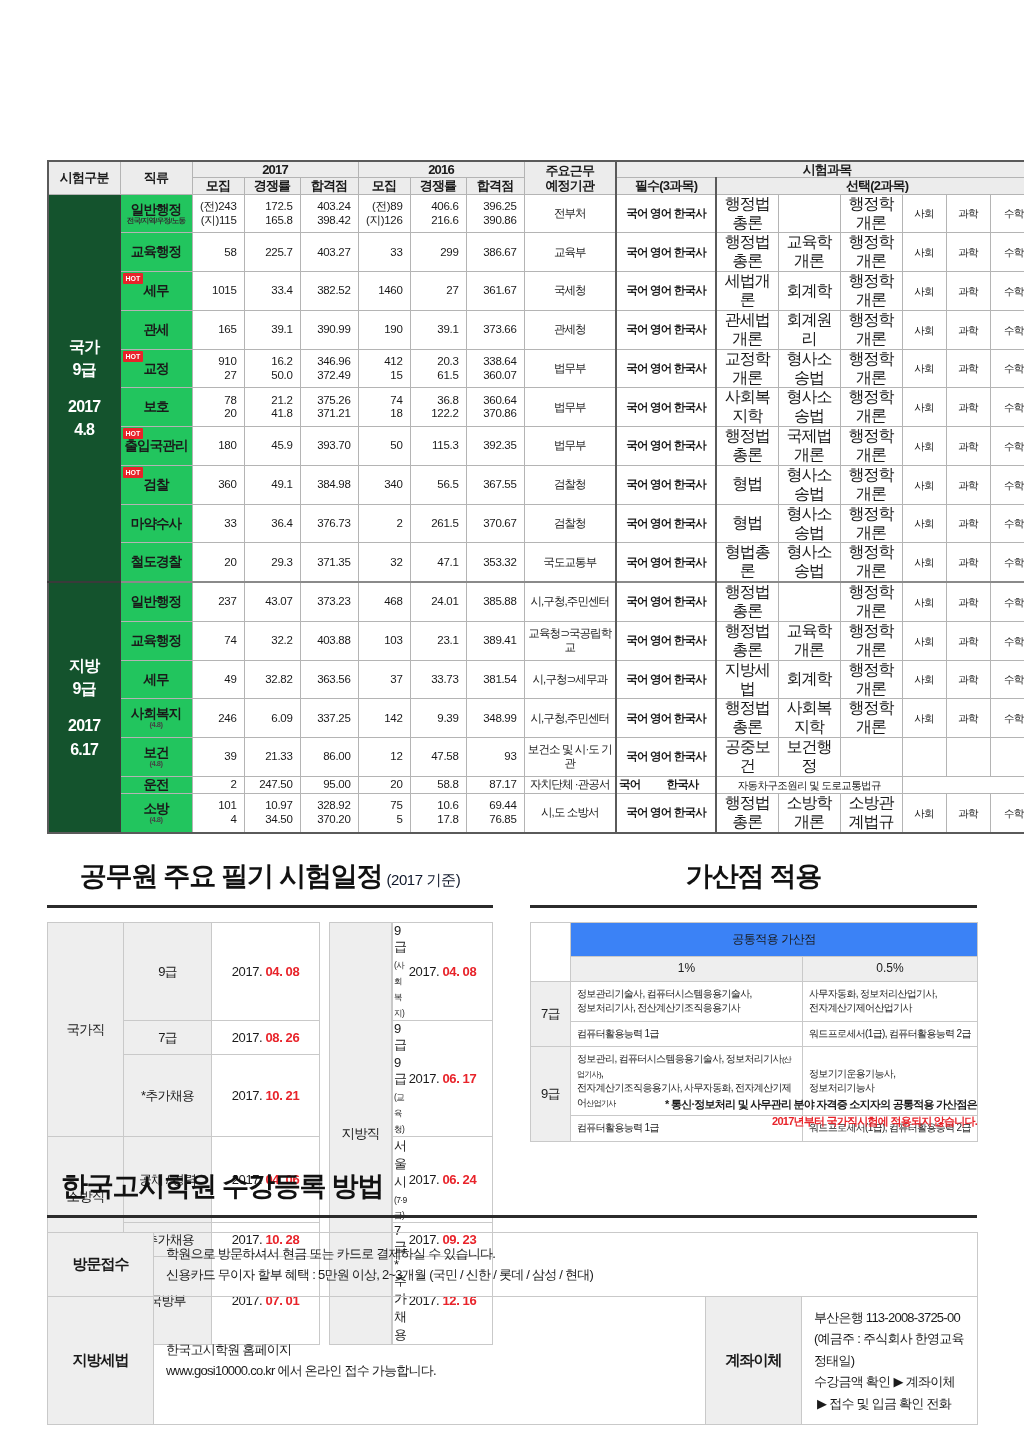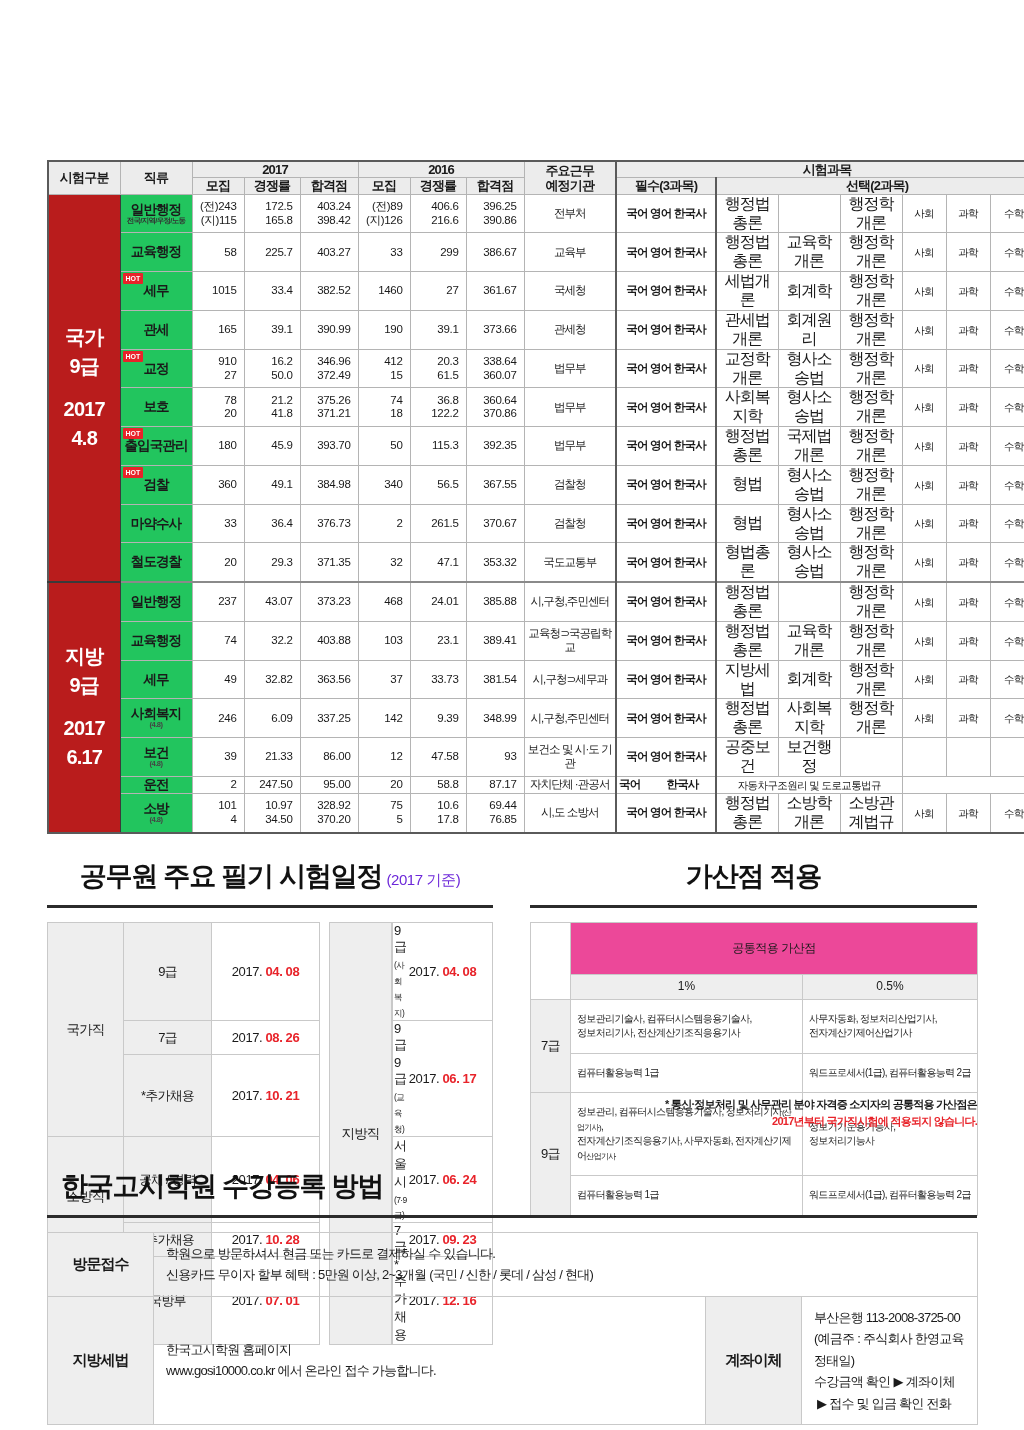--- a/index.html
+++ b/index.html
@@ -29,21 +29,21 @@
   .sec-title {
     font-size: 27px;
     font-weight: bold;
     letter-spacing: -1.2px;
     color: #111;
     padding: 13px 0 11px 14px;
     white-space: nowrap;
   }
   .sec-title .sub {
     font-size: 15px; font-weight: normal; letter-spacing: -0.4px;
-    color: #6d28d9; padding-left: 4px;
+    color: #0f172a; padding-left: 4px;
   }
   .sec-title.centered { text-align: center; padding-left: 0; }
 
   
   table { border-collapse: collapse; }
   .maintable {
     position: absolute;
     left: 47px; top: 160px;
     width: 930px;
     font-size: 11px;
@@ -61,24 +61,24 @@
     background: #ececec;
     font-weight: bold;
     font-size: 13px;
     color: #1a1a1a;
     letter-spacing: -0.8px;
   }
   .maintable thead th.sub-h { font-size: 13px; }
   .mt-outer { border: 2px solid #5a5a5a !important; }
   
   td.grp {
-    background: #b91c1c;
+    background: #14532d;
     color: #ffffff;
     font-weight: bold;
-    font-size: 20px;
+    font-size: 16px;
     letter-spacing: -0.8px;
     line-height: 1.45;
     border-color: #3a3a3a !important;
   }
   td.jikryu {
     font-weight: bold;
     font-size: 13.5px;
     letter-spacing: -0.9px;
     position: relative;
     background: #22c55e;
@@ -158,25 +158,25 @@
   .bonustable {
     position: absolute;
     left: 530px; top: 922px;
     width: 447px;
     font-size: 10px;
     table-layout: fixed;
   }
   .bonustable td {
     border: 1px solid #c9c9c9;
     vertical-align: middle;
-    padding: 12px 6px;
+    padding: 5px 6px;
     letter-spacing: -0.65px;
     line-height: 1.45;
   }
-  .bonustable td.hdr { background: #ec4899; text-align: center; font-size: 12px; letter-spacing: -0.5px; padding: 17px; }
+  .bonustable td.hdr { background: #3b82f6; text-align: center; font-size: 12px; letter-spacing: -0.5px; padding: 8px; }
   .bonustable td.pct { background: #eeeeee; text-align: center; font-size: 12px; letter-spacing: 0px; padding: 3px; }
   .bonustable td.gl { background: #eeeeee; text-align: center; font-size: 13px; letter-spacing: -0.5px; }
   .bonustable td.blank { background: #ffffff; }
   .bonustable .xsm { font-size: 8px; letter-spacing: -0.7px; }
   .bonus-note {
     position: absolute;
     left: 530px; top: 1096px;
     width: 447px;
     text-align: right;
     font-size: 11px;

